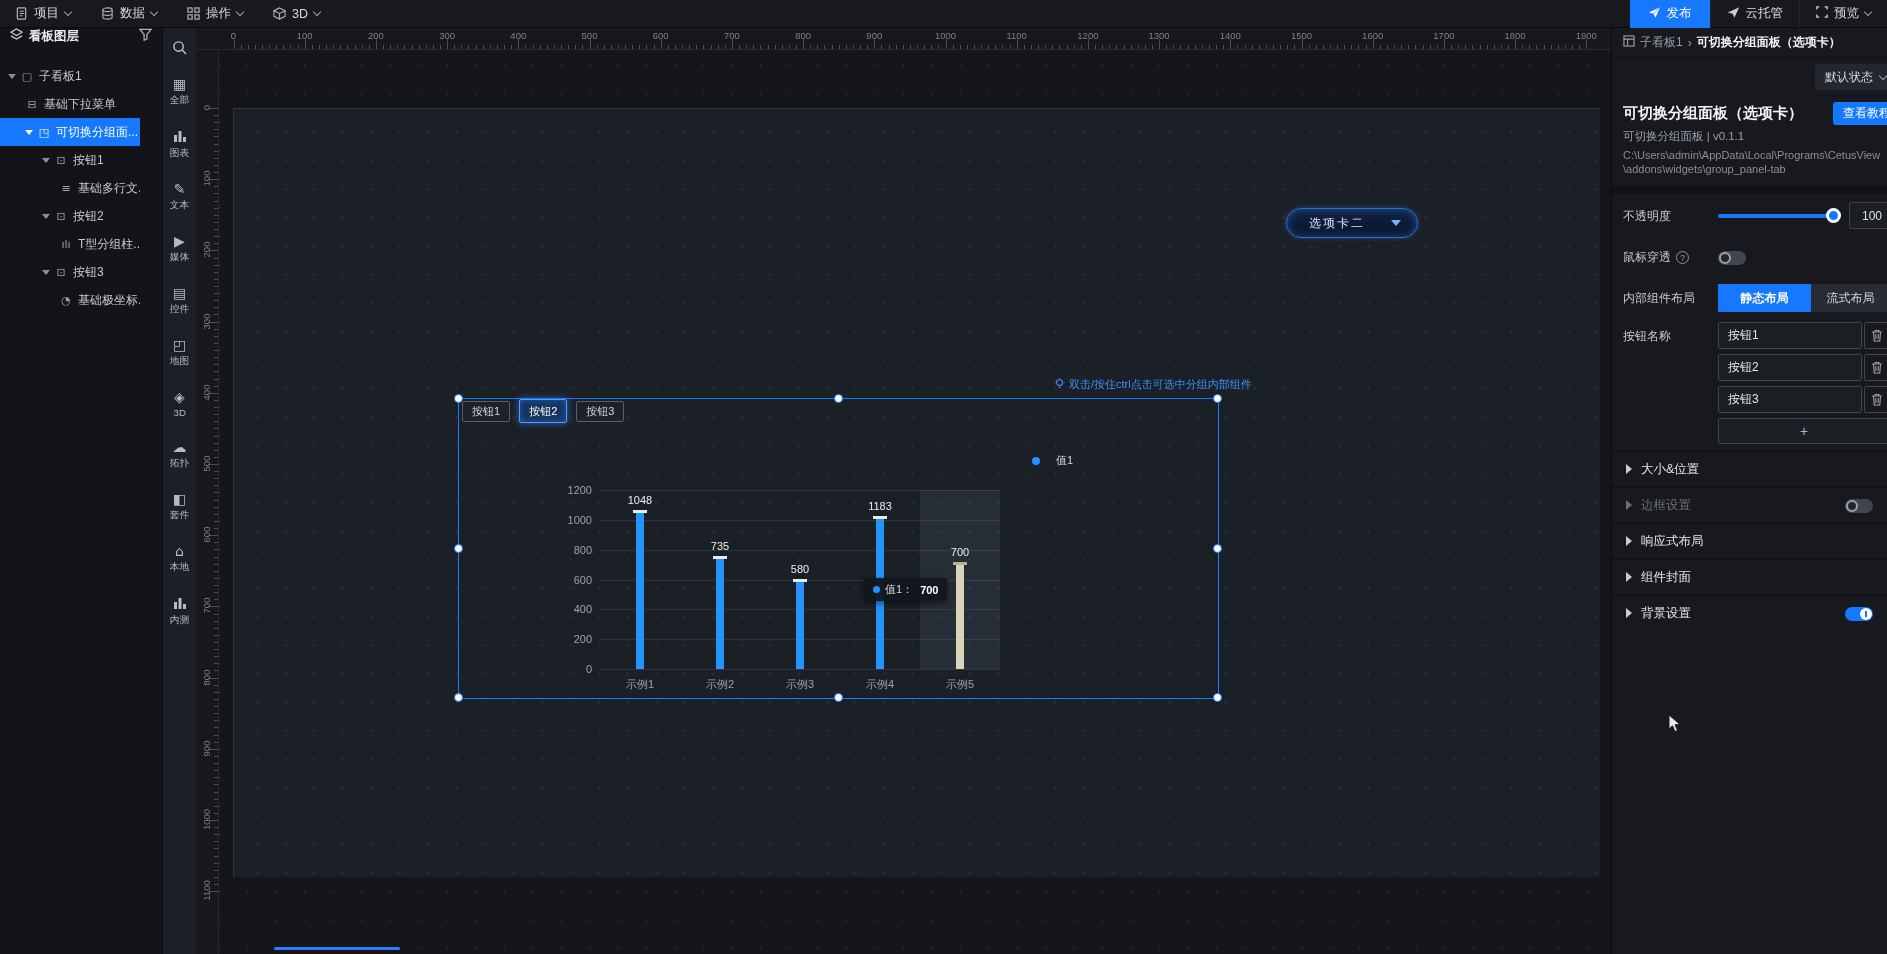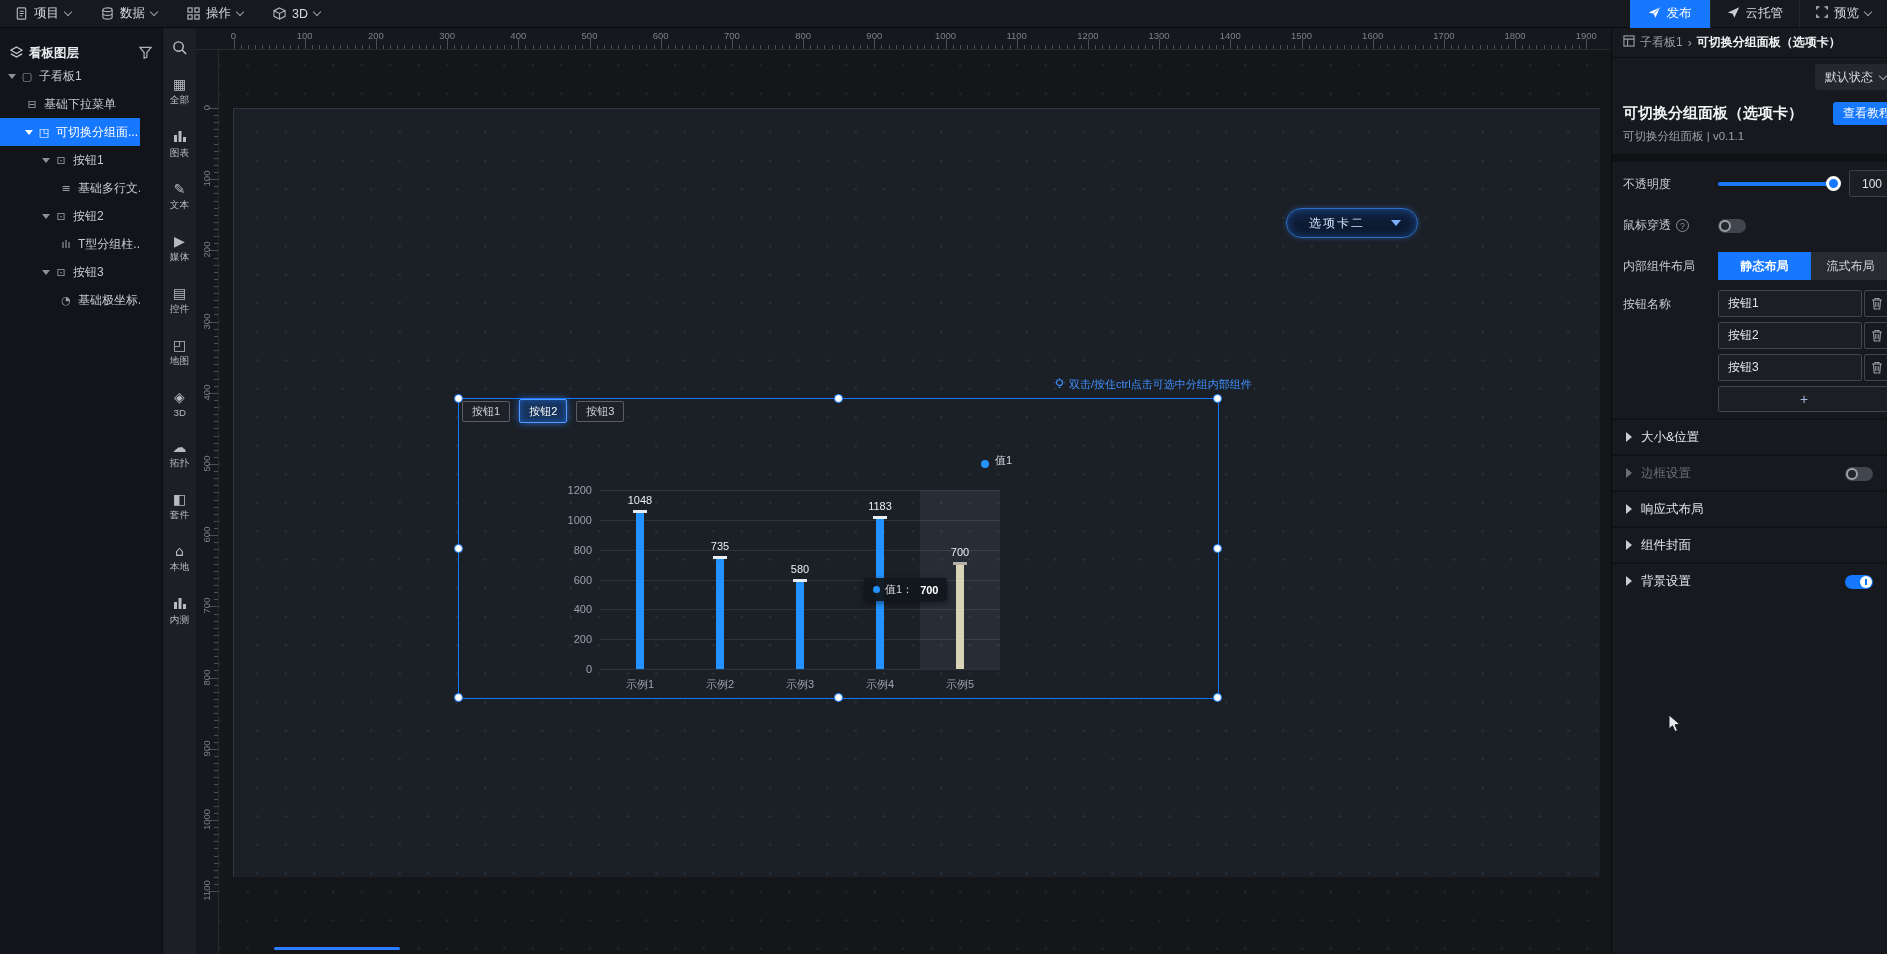--- a/index.html
+++ b/index.html
@@ -16,21 +16,21 @@
   .menu-item svg { display:block; }
   .chev { width:6px; height:6px; border-right:1.5px solid #9aa0a8; border-bottom:1.5px solid #9aa0a8;
           transform:rotate(45deg); margin-top:-3px; }
   #topbar-right { margin-left:auto; display:flex; align-items:center; height:28px; }
   .top-btn { display:flex; align-items:center; gap:6px; padding:0 16px; height:28px;
              color:#d8dbe0; font-size:12.5px; border-left:1px solid #24262c; cursor:pointer; }
   #publish-btn { background:#1677ff; color:#fff; border:none; height:28px; padding:0 18px; }
 
   
   #layers { position:absolute; left:0; top:28px; width:162px; height:926px; background:#121419; z-index:50; }
-  #layers-header { display:flex; align-items:flex-end; height:34px; padding:0 10px; color:#e8eaee; }
+  #layers-header { display:flex; align-items:flex-start; height:34px; padding:0 10px; color:#e8eaee; }
   #layers-title { font-weight:bold; font-size:12.5px; margin-left:6px; }
   #filter-icon { margin-left:auto; }
   .tree-row { position:relative; display:flex; align-items:center; height:28px; width:140px;
               color:#c6cad1; font-size:12px; white-space:nowrap; overflow:hidden; cursor:pointer; }
   .tree-row.sel { background:#1677ff; color:#fff; }
   .tree-caret { width:0; height:0; border-left:4px solid transparent; border-right:4px solid transparent;
                 border-top:5px solid #8b9098; margin-right:4px; flex:none; }
   .tree-row.sel .tree-caret { border-top-color:#fff; }
   .tree-ico { width:14px; margin-right:5px; flex:none; text-align:center; font-size:11px; color:#9aa0a8;
               font-family:"DejaVu Sans",sans-serif; }
@@ -92,21 +92,21 @@
           background:#16345e; border:1px solid #4f9bff; box-shadow:0 0 7px rgba(43,124,255,.75), inset 0 0 6px rgba(43,124,255,.5); }
 
   
   .gridline { position:absolute; height:1px; background:rgba(255,255,255,.09); z-index:3; }
   .ytick { position:absolute; width:40px; text-align:right; color:#98a1ad; font-size:11px; z-index:3; }
   .xcat { position:absolute; width:60px; text-align:center; color:#9aa3b0; font-size:11px; z-index:3; }
   .bar { position:absolute; width:8px; z-index:4; }
   .barcap { position:absolute; width:14px; height:3px; z-index:4; }
   .barval { position:absolute; width:60px; text-align:center; color:#e8edf3; font-size:11px; z-index:4; }
   #hoverband { position:absolute; background:rgba(150,170,200,.10); z-index:2; }
-  #legend { position:absolute; left:785px; top:425px; display:flex; align-items:flex-end; gap:6px; z-index:4; }
+  #legend { position:absolute; left:836px; top:425px; display:flex; align-items:center; gap:16px; z-index:4; }
   #legend .dot { width:8px; height:8px; border-radius:50%; background:#2493ff; }
   #legend .txt { color:#d0d6de; font-size:11px; }
   #tooltip { position:absolute; left:668px; top:550px; display:flex; align-items:center; gap:5px;
              background:rgba(18,22,28,.95); border-radius:3px; padding:4px 9px; z-index:7;
              box-shadow:0 2px 6px rgba(0,0,0,.5); }
   #tooltip .dot { width:7px; height:7px; border-radius:50%; background:#2493ff; }
   #tooltip .n { color:#d6dae0; font-size:11px; }
   #tooltip .v { color:#fff; font-size:11px; font-weight:bold; margin-left:2px; }
 
   #hscrollbar { position:absolute; left:78px; top:919px; width:126px; height:3px; background:#2b7cff; border-radius:2px; z-index:25; }
@@ -804,20 +804,21 @@
       <div id="state-btn">
         <span>默认状态</span>
         <span class="chev"></span>
       </div>
     </div>
 
     <div id="rp-info">
       <div id="rp-title">可切换分组面板（选项卡）</div>
       <div id="tutorial-badge">查看教程</div>
       <div id="rp-version">可切换分组面板 | v0.1.1</div>
+      <div id="rp-path">C:\Users\admin\AppData\Local\Programs\CetusView\addons\widgets\group_panel-tab</div>
     </div>
 
     <div class="rp-gap"></div>
 
 
     <div class="rp-row">
       <div class="rp-label">不透明度</div>
       <div class="slider-track"></div>
       <div class="slider-knob"></div>
       <div class="num-box">100</div>

